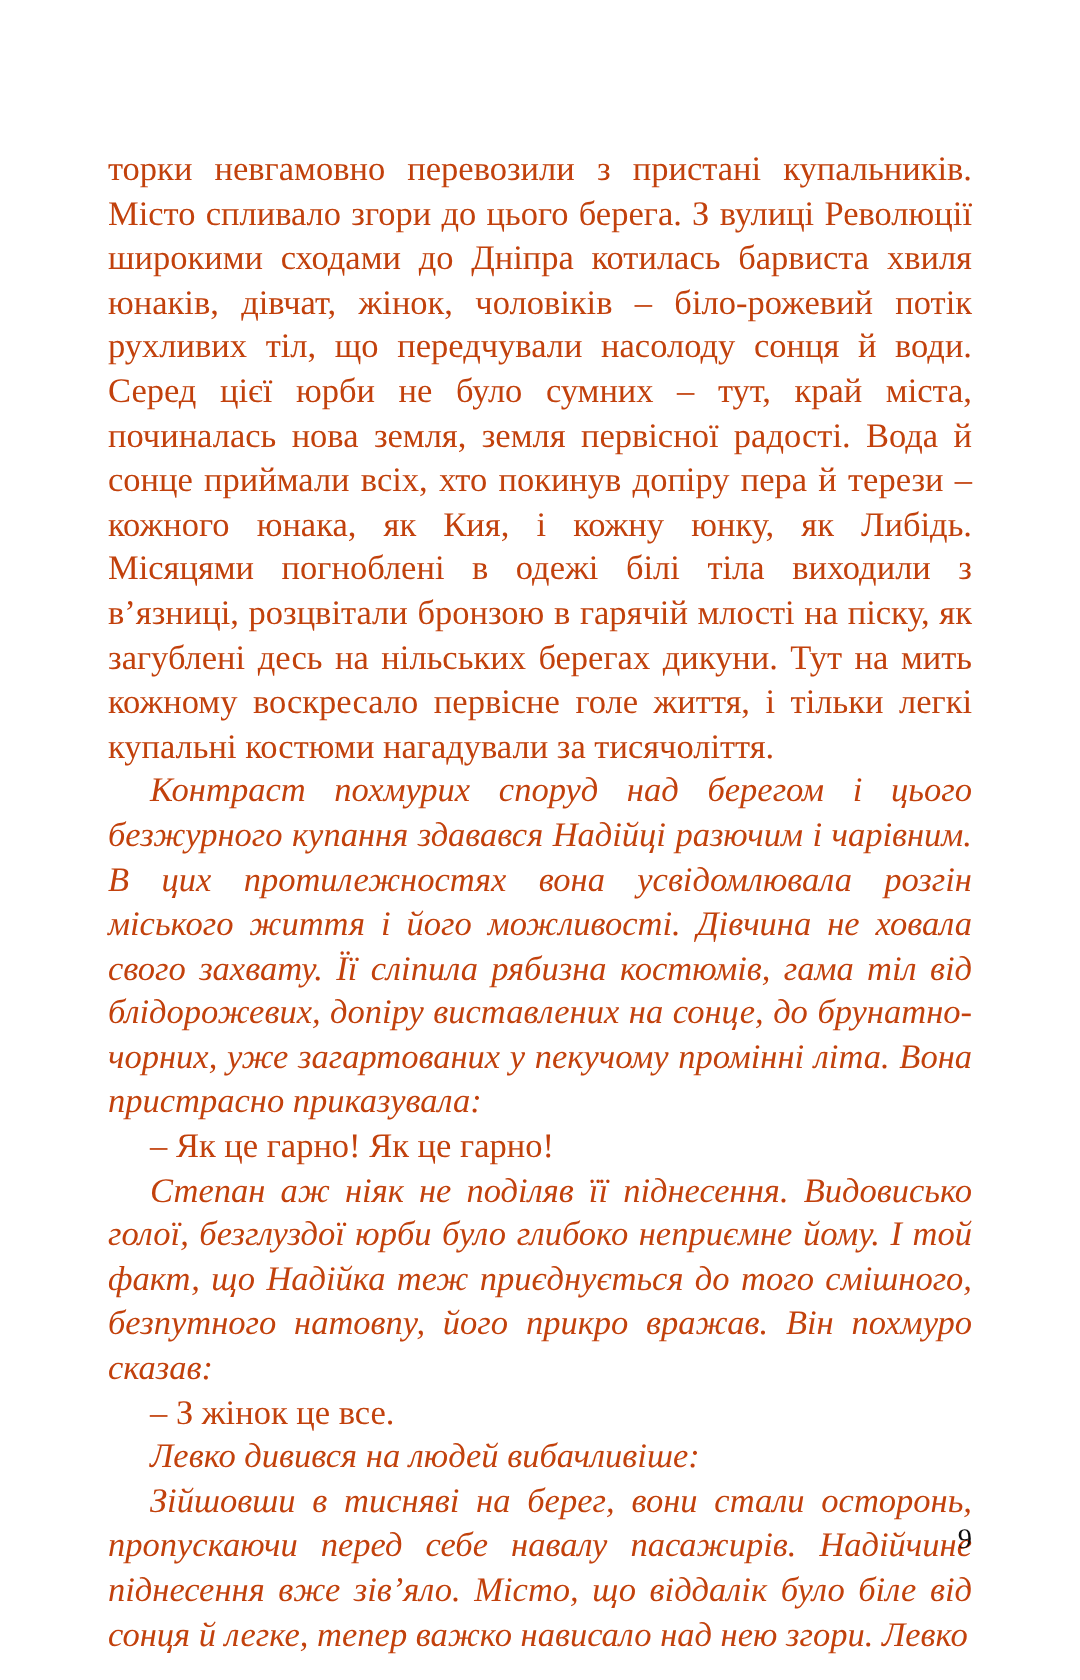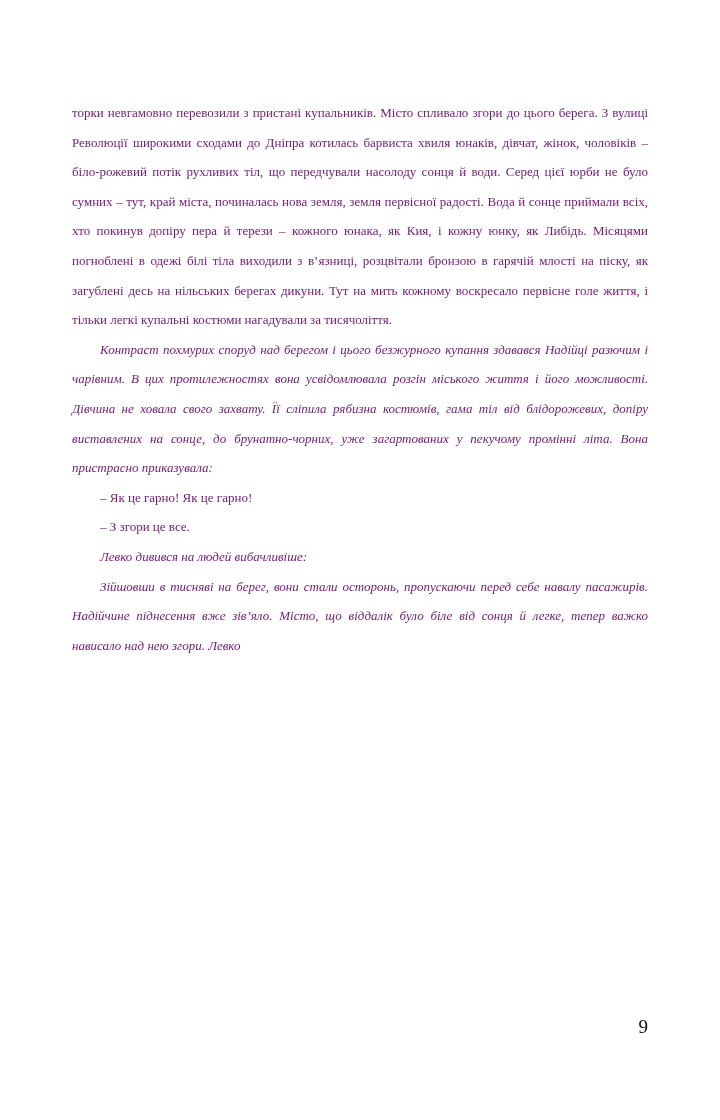--- a/index.html
+++ b/index.html
@@ -15,25 +15,25 @@
   }
   .page {
     position: relative;
     width: 720px;
     height: 1120px;
     box-sizing: border-box;
     padding: 98px 72px 40px 72px;
     background: #ffffff;
   }
   .body-text {
-    font-size: 13px;
+    font-size: 23px;
     line-height: 29.6px;
     text-align: justify;
     text-justify: inter-word;
-    color: #701a75;
+    color: #c2410c;
     hyphens: manual;
   }
   .body-text p {
     margin: 0;
     text-indent: 0;
   }
   .body-text p.indent {
     text-indent: 28px;
     font-style: italic;
   }
@@ -52,20 +52,21 @@
 </style>
 </head>
 <body>
 
 <div class="page">
 
   <div class="body-text">
     <p>торки невгамовно перевозили з пристані купальників. Місто спливало згори до цього берега. З вулиці Революції широкими сходами до Дніпра котилась барвиста хвиля юнаків, дівчат, жінок, чоловіків – біло-рожевий потік рухливих тіл, що передчували насолоду сонця й води. Серед цієї юрби не було сумних – тут, край міста, починалась нова земля, земля первісної радості. Вода й сонце приймали всіх, хто покинув допіру пера й терези – кожного юнака, як Кия, і кожну юнку, як Либідь. Місяцями погноблені в одежі білі тіла виходили з в’язниці, розцвітали бронзою в гарячій млості на піску, як загублені десь на нільських берегах дикуни. Тут на мить кожному воскресало первісне голе життя, і тільки легкі купальні костюми нагадували за тисячоліття.</p>
     <p class="indent">Контраст похмурих споруд над берегом і цього безжурного купання здавався Надійці разючим і чарівним. В цих протилежностях вона усвідомлювала розгін міського життя і його можливості. Дівчина не ховала свого захвату. Її сліпила рябизна костюмів, гама тіл від блідорожевих, допіру виставлених на сонце, до брунатно-чорних, уже загартованих у пекучому промінні літа. Вона пристрасно приказувала:</p>
     <p class="dialogue">– Як це гарно! Як це гарно!</p>
-    <p class="dialogue">– З згори це все.</p>
+    <p class="indent">Степан аж ніяк не поділяв її піднесення. Видовисько голої, безглуздої юрби було глибоко неприємне йому. І той факт, що Надійка теж приєднується до того смішного, безпутного натовпу, його прикро вражав. Він похмуро сказав:</p>
+    <p class="dialogue">– З жінок це все.</p>
     <p class="indent">Левко дивився на людей вибачливіше:</p>
     <p class="indent">Зійшовши в тисняві на берег, вони стали осторонь, пропускаючи перед себе навалу пасажирів. Надійчине піднесення вже зів’яло. Місто, що віддалік було біле від сонця й легке, тепер важко нависало над нею згори. Левко</p>
   </div>
 
   <div class="page-number">9</div>
 
 </div>
 
 </body></html>

